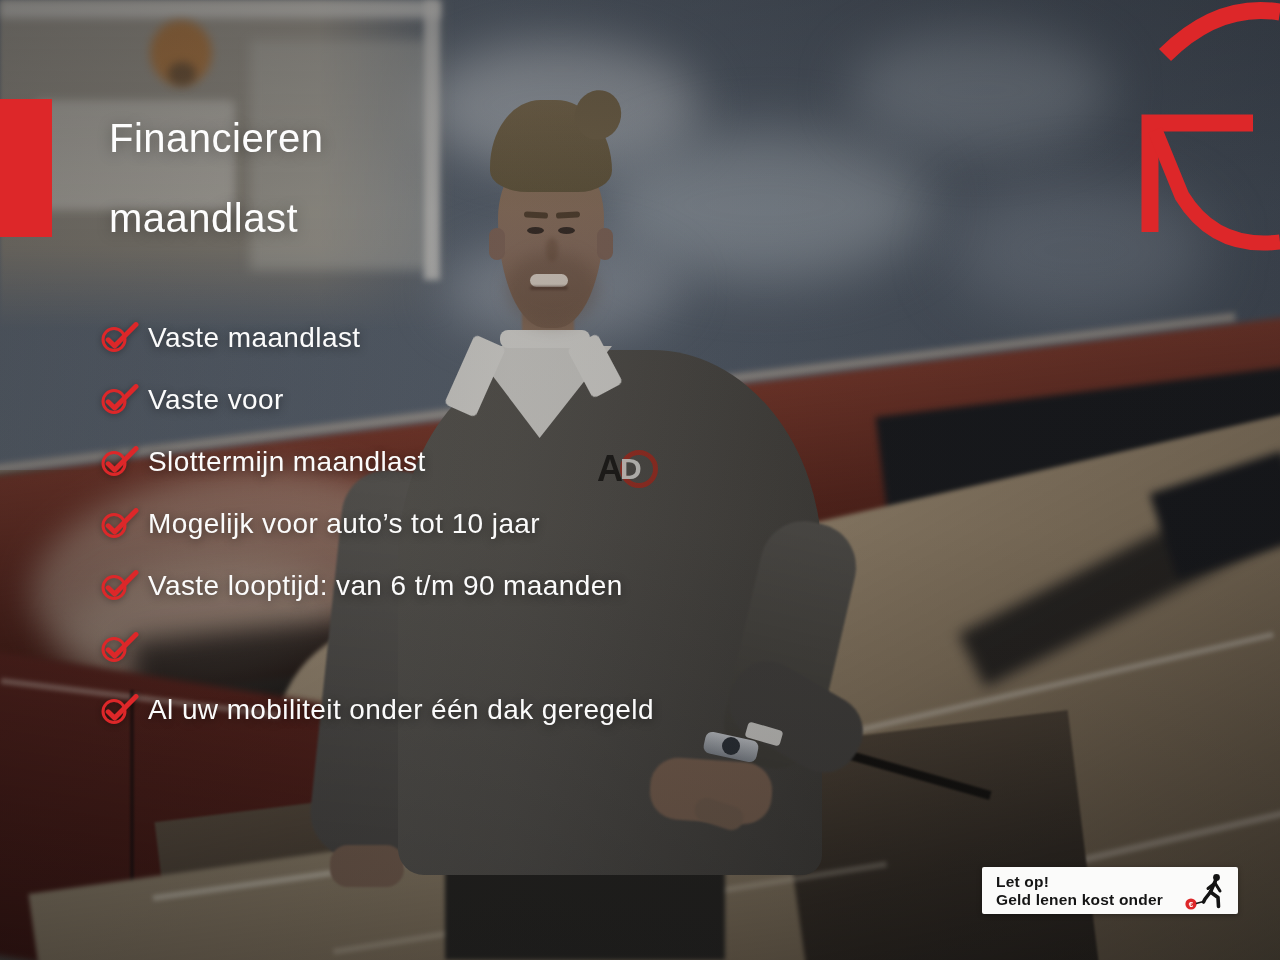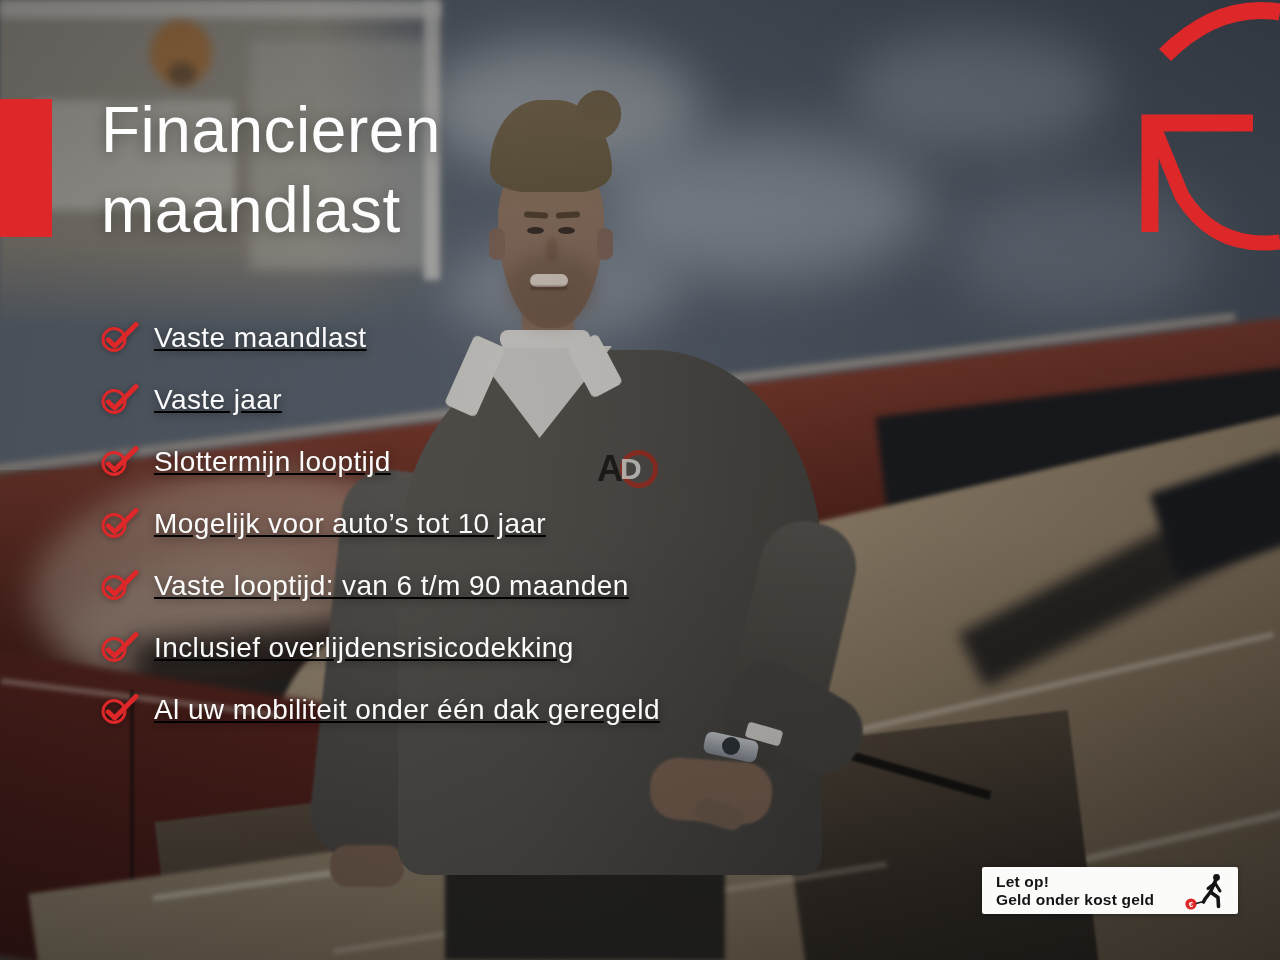--- a/index.html
+++ b/index.html
@@ -2,26 +2,26 @@
 <html><head>
 <meta charset="utf-8">
 <style>
   html,body{margin:0;padding:0;background:#111;}
   .stage{position:relative;width:1280px;height:960px;overflow:hidden;
          font-family:"Liberation Sans","DejaVu Sans",sans-serif;background:#4c463f;}
   .s{position:absolute;}
   .photo,.photo *{pointer-events:none;}
   
   .accent-bar{position:absolute;left:0;top:99px;width:52px;height:138px;background:#dd2729;z-index:6;}
-  .headline{position:absolute;left:101px;top:90px;margin:0;z-index:6;color:#fdfdfd;
-            font-size:64px;line-height:80px;font-weight:500;letter-spacing:.5px;
+  .headline{position:absolute;left:101px;top:90px;margin:8px;z-index:6;color:#fdfdfd;
+            font-size:40px;line-height:80px;font-weight:500;letter-spacing:.5px;
             text-shadow:0 2px 14px rgba(0,0,0,.35);}
   .headline span{display:block;}
   .benefits{position:absolute;left:100px;top:307px;margin:0;padding:0;list-style:none;z-index:6;}
-  .benefits li{display:flex;align-items:center;height:62px;gap:14px;text-decoration:underline;}
+  .benefits li{display:flex;align-items:center;height:62px;gap:8px;}
   .benefits .lbl{color:#fbfbfb;font-size:28px;font-weight:500;letter-spacing:.4px;
                  text-shadow:0 2px 10px rgba(0,0,0,.45);}
   .chk{width:40px;height:32px;flex:0 0 40px;overflow:visible;filter:drop-shadow(0 1px 3px rgba(0,0,0,.35));}
   .brand{position:absolute;left:1093px;top:0;width:187px;height:256px;z-index:6;}
   .warning{position:absolute;left:982px;top:867px;width:256px;height:47px;background:#fbfbfa;
            border-radius:2px;display:flex;align-items:center;gap:8px;padding:0 8px 0 14px;
            box-sizing:border-box;z-index:7;box-shadow:0 1px 5px rgba(0,0,0,.35);}
   .warning .wt{color:#151515;font-size:15.5px;font-weight:700;line-height:18px;letter-spacing:.2px;}
   .warning svg{width:46px;height:40px;flex:0 0 46px;margin-left:auto;}
   .dim{position:absolute;inset:0;z-index:4;
@@ -124,69 +124,68 @@
           <circle cx="14" cy="17.5" r="11" fill="none" stroke="#dd2729" stroke-width="3"></circle>
           <path d="M8.2 17.8 L14.6 24 L36 2.6" fill="none" stroke="#dd2729" stroke-width="5" stroke-linecap="round" stroke-linejoin="round"></path>
         </svg>
       <span class="lbl">Vaste maandlast</span>
     </li>
     <li>
       <svg class="chk" viewBox="0 0 40 32">
           <circle cx="14" cy="17.5" r="11" fill="none" stroke="#dd2729" stroke-width="3"></circle>
           <path d="M8.2 17.8 L14.6 24 L36 2.6" fill="none" stroke="#dd2729" stroke-width="5" stroke-linecap="round" stroke-linejoin="round"></path>
         </svg>
-      <span class="lbl">Vaste jaar</span>
+      <span class="lbl">Vaste voor</span>
     </li>
     <li>
       <svg class="chk" viewBox="0 0 40 32">
           <circle cx="14" cy="17.5" r="11" fill="none" stroke="#dd2729" stroke-width="3"></circle>
           <path d="M8.2 17.8 L14.6 24 L36 2.6" fill="none" stroke="#dd2729" stroke-width="5" stroke-linecap="round" stroke-linejoin="round"></path>
         </svg>
-      <span class="lbl">Slottermijn looptijd</span>
+      <span class="lbl">Slottermijn maandlast</span>
     </li>
     <li>
       <svg class="chk" viewBox="0 0 40 32">
           <circle cx="14" cy="17.5" r="11" fill="none" stroke="#dd2729" stroke-width="3"></circle>
           <path d="M8.2 17.8 L14.6 24 L36 2.6" fill="none" stroke="#dd2729" stroke-width="5" stroke-linecap="round" stroke-linejoin="round"></path>
         </svg>
       <span class="lbl">Mogelijk voor auto’s tot 10 jaar</span>
     </li>
     <li>
       <svg class="chk" viewBox="0 0 40 32">
           <circle cx="14" cy="17.5" r="11" fill="none" stroke="#dd2729" stroke-width="3"></circle>
           <path d="M8.2 17.8 L14.6 24 L36 2.6" fill="none" stroke="#dd2729" stroke-width="5" stroke-linecap="round" stroke-linejoin="round"></path>
         </svg>
       <span class="lbl">Vaste looptijd: van 6 t/m 90 maanden</span>
     </li>
     <li>
       <svg class="chk" viewBox="0 0 40 32">
           <circle cx="14" cy="17.5" r="11" fill="none" stroke="#dd2729" stroke-width="3"></circle>
           <path d="M8.2 17.8 L14.6 24 L36 2.6" fill="none" stroke="#dd2729" stroke-width="5" stroke-linecap="round" stroke-linejoin="round"></path>
         </svg>
-      <span class="lbl">Inclusief overlijdensrisicodekking</span>
     </li>
     <li>
       <svg class="chk" viewBox="0 0 40 32">
           <circle cx="14" cy="17.5" r="11" fill="none" stroke="#dd2729" stroke-width="3"></circle>
           <path d="M8.2 17.8 L14.6 24 L36 2.6" fill="none" stroke="#dd2729" stroke-width="5" stroke-linecap="round" stroke-linejoin="round"></path>
         </svg>
       <span class="lbl">Al uw mobiliteit onder één dak geregeld</span>
     </li>
   </ul>
 
   <svg class="brand" viewBox="0 0 187 256">
     <path d="M72 55 Q125 2 187 12" fill="none" stroke="#dd2729" stroke-width="17"></path>
     <path d="M160 123 L57 123 L57 232" fill="none" stroke="#dd2729" stroke-width="17" stroke-linejoin="miter"></path>
     <path d="M62 130 L89 196 Q122 250 187 242" fill="none" stroke="#dd2729" stroke-width="15"></path>
   </svg>
 
   <div class="warning">
     <div class="wt">
       <div>Let op!</div>
-      <div>Geld onder kost geld</div>
+      <div>Geld lenen kost onder</div>
     </div>
     <svg viewBox="0 0 46 40">
       <circle cx="7" cy="33" r="5.6" fill="#dd2729"></circle>
       <text x="7" y="35.8" font-size="8" font-weight="bold" fill="#ffffff" text-anchor="middle" font-family="Liberation Sans, DejaVu Sans, sans-serif">€</text>
       <path d="M12 32.5 L19.5 30.5" stroke="#141414" stroke-width="1.8" fill="none"></path>
       <circle cx="32.5" cy="6.5" r="3.4" fill="#141414"></circle>
       <path d="M31.5 9.5 L26.5 21" stroke="#141414" stroke-width="3.6" stroke-linecap="round" fill="none"></path>
       <path d="M31 12 L24 17.5" stroke="#141414" stroke-width="3" stroke-linecap="round" fill="none"></path>
       <path d="M31 12 L36 20" stroke="#141414" stroke-width="3" stroke-linecap="round" fill="none"></path>
       <path d="M26.5 21 L34 26.5 L34.5 35.5" stroke="#141414" stroke-width="3.6" stroke-linecap="round" stroke-linejoin="round" fill="none"></path>

